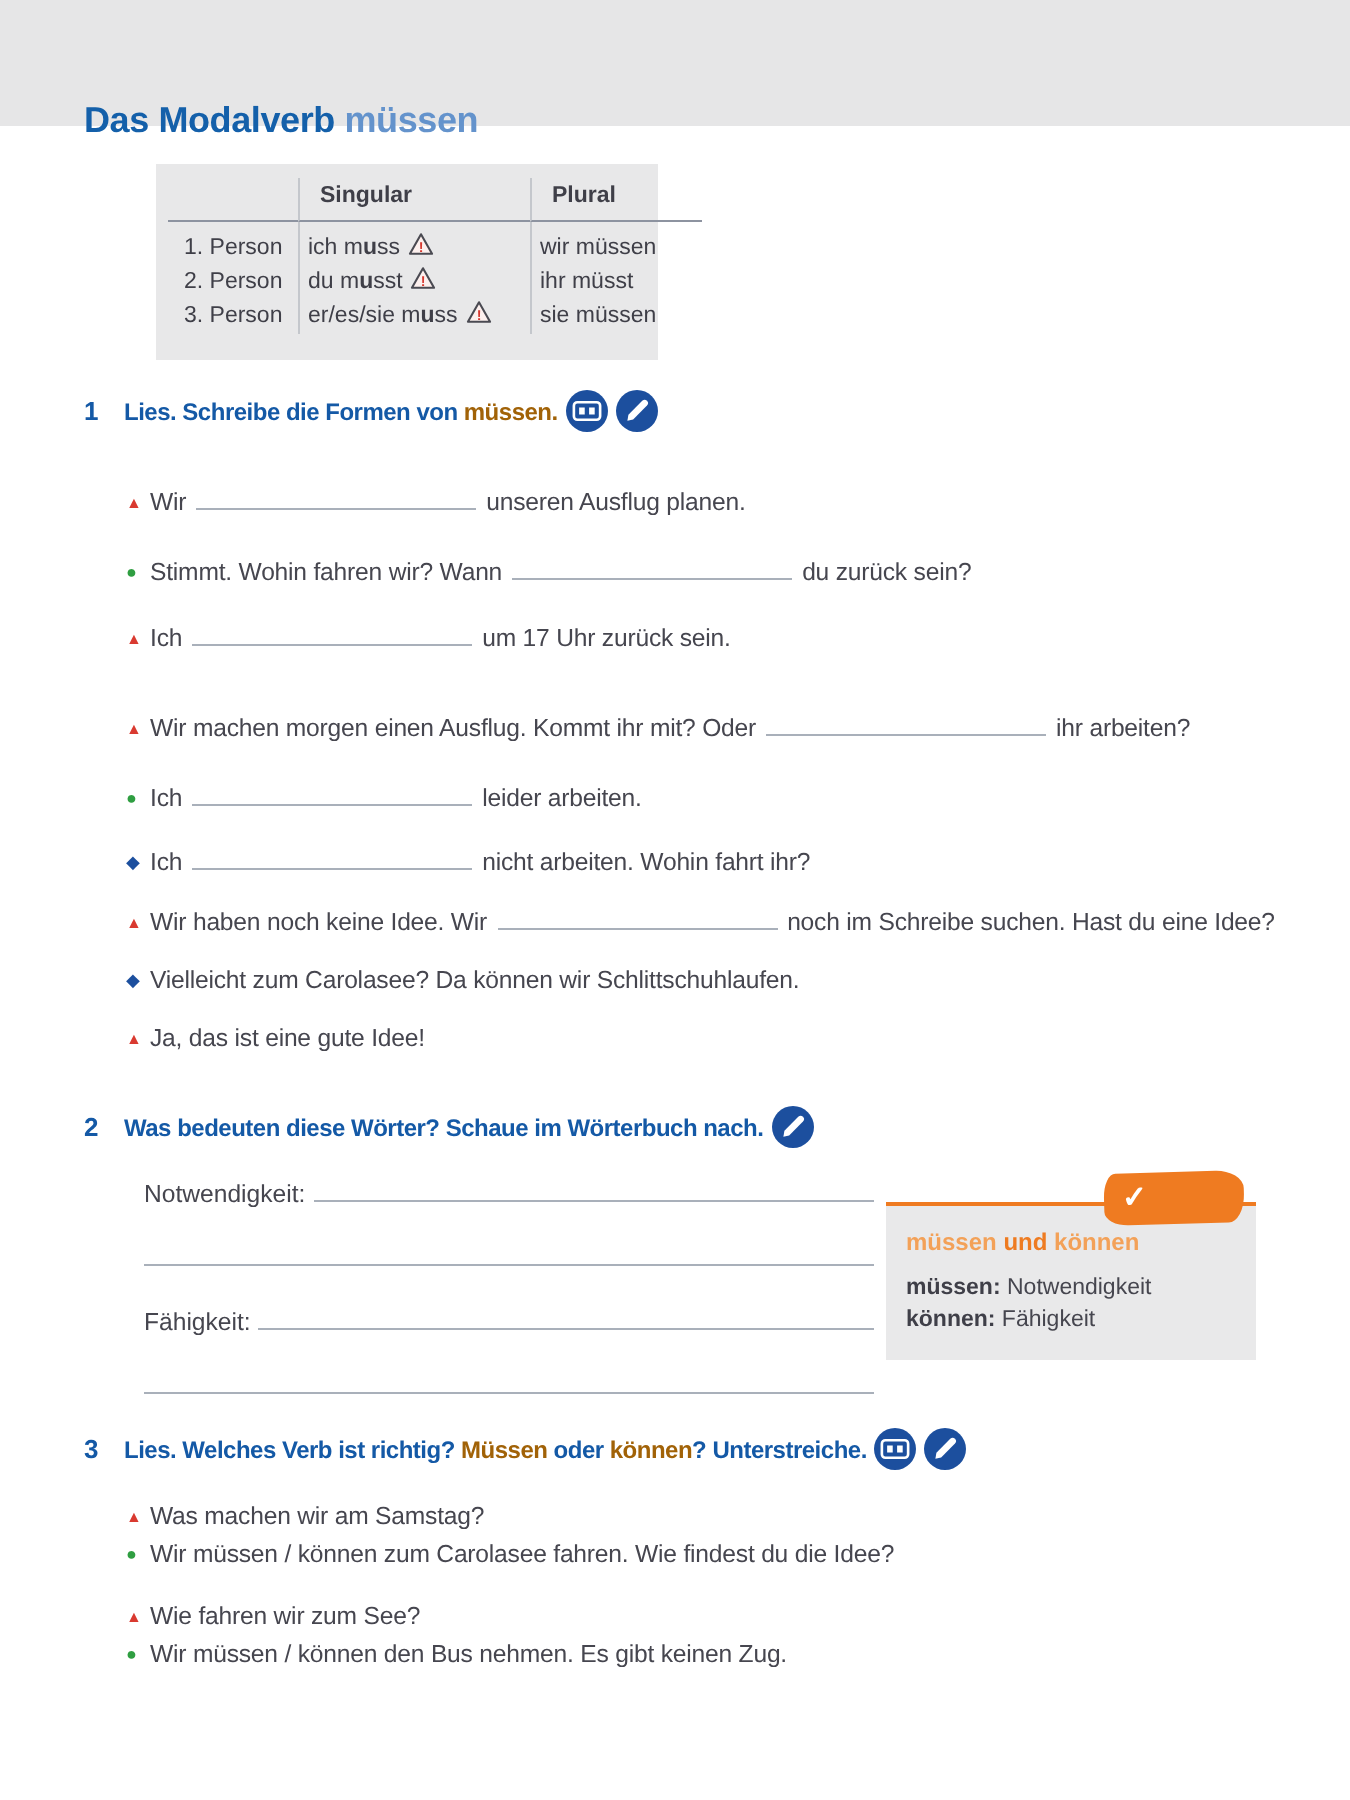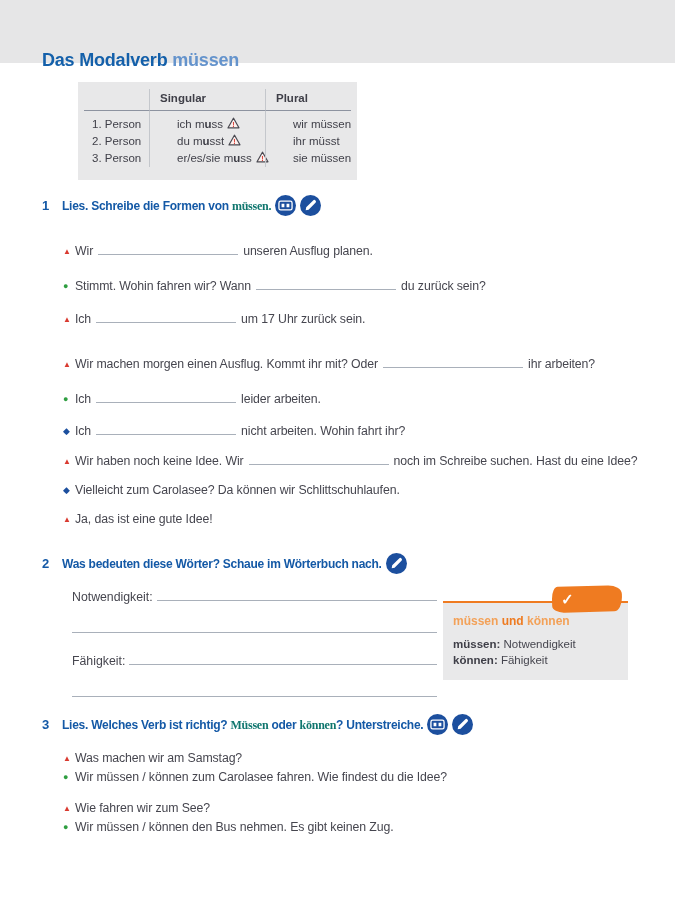--- a/index.html
+++ b/index.html
@@ -8,37 +8,37 @@
     font-family:"Liberation Sans",sans-serif;color:#46464f;overflow:hidden;
   }
 
   
   .band{position:absolute;left:0;top:0;width:675px;height:63px;background:#e6e6e7;}
   .page-title{position:absolute;left:42px;top:38px;font-size:18px;font-weight:bold;
     letter-spacing:-0.2px;color:#1460aa;}
   .page-title .lt{color:#6493cc;}
 
   
-  .tbl{position:absolute;left:78px;top:82px;width:279px;height:98px;background:#e8e8e9;
+  .tbl{position:absolute;left:78px;top:82px;width:251px;height:98px;background:#e8e8e9;
     box-sizing:border-box;padding:7px 6px 0 6px;font-size:11.5px;color:#3f3f48;}
   .tbl-grid{display:grid;grid-template-columns:65px 116px 86px;}
   .tbl-grid .hc{font-weight:bold;padding:3px 0 6px 10px;border-bottom:1px solid #8d93a0;}
   .tbl-grid .hc0{border-bottom:1px solid #8d93a0;}
   .tbl-grid .vline{border-left:1px solid #c4c7cc;}
-  .tbl-grid .cell{line-height:17px;padding-left:27px;white-space:nowrap;}
+  .tbl-grid .cell{line-height:17px;padding-left:4px;white-space:nowrap;}
   .tbl-grid .c0{padding-left:8px;}
   .tbl-grid .r1{padding-top:5px;}
   .bold-u{font-weight:bold;}
   .warn{display:inline-block;vertical-align:-1px;margin-left:4px;}
 
   
   .ex-head{position:absolute;left:42px;font-size:12px;font-weight:bold;
     letter-spacing:-0.25px;color:#1459a6;white-space:nowrap;}
   .ex-num{display:inline-block;width:20px;font-size:13px;}
-  .ex-head .lt{color:#0f766e;font-family:Liberation Serif, serif;}
+  .ex-head .lt{color:#a16207;}
   .icon-circle{display:inline-block;width:21px;height:21px;border-radius:50%;
     background:#1c4f9e;vertical-align:-6px;margin-left:4px;text-align:center;}
   .icon-circle svg{display:block;width:21px;height:21px;}
 
   
   .dline{position:absolute;left:63px;font-size:12.3px;letter-spacing:-0.1px;
     white-space:nowrap;color:#46464f;}
   .bullet{display:inline-block;width:12px;}
   .tri{color:#d93a30;font-size:8px;vertical-align:1px;}
   .dot{color:#2f9e41;font-size:9px;vertical-align:1px;}

